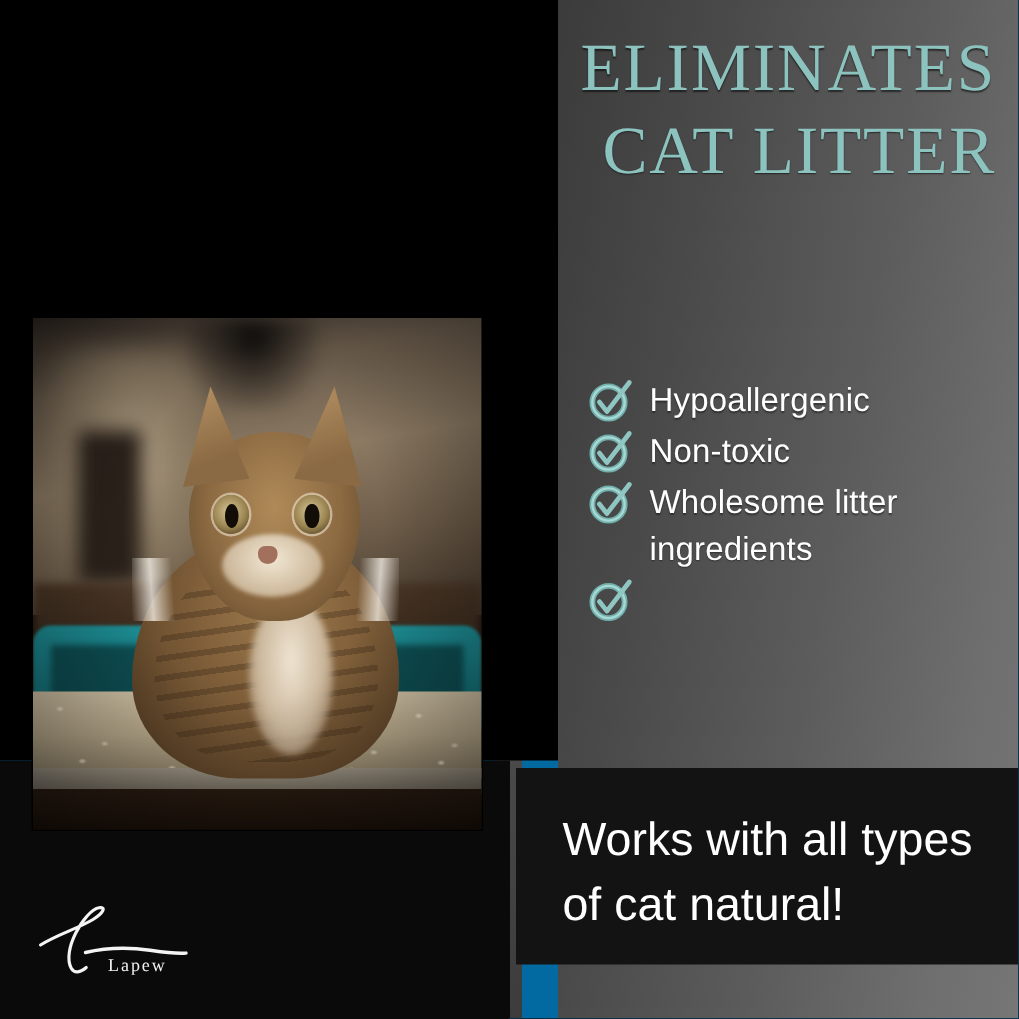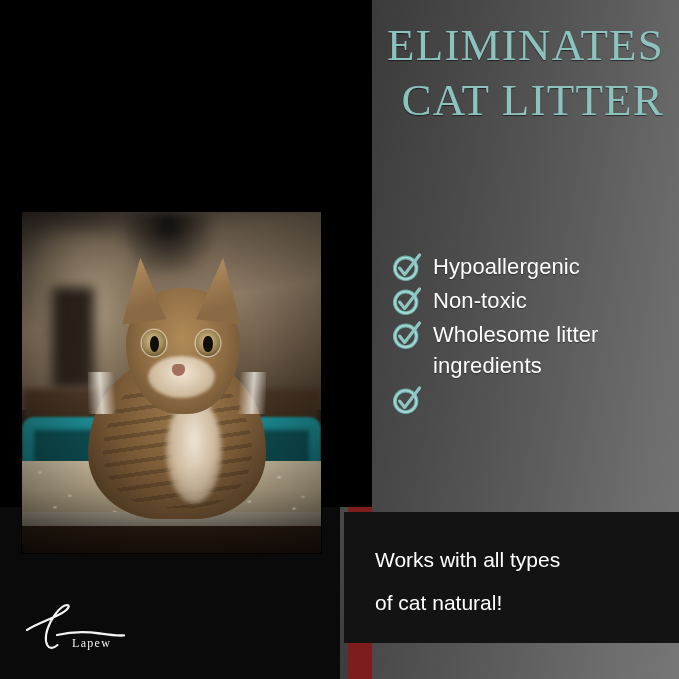--- a/index.html
+++ b/index.html
@@ -5,21 +5,21 @@
   html, body {
     margin: 0;
     padding: 0;
     background: #000;
   }
   #poster {
     position: relative;
     width: 679px;
     height: 679px;
     overflow: hidden;
-    background: #7f1d1d;
+    background: #0369a1;
     font-family: "Liberation Sans", sans-serif;
   }
 
   
   .bg-gray {
     position: absolute;
     left: 372px; top: 0;
     width: 307px; height: 679px;
     background: linear-gradient(100deg, #3b3b3b 0%, #4a4a4a 28%, #5c5c5c 58%, #6e6e6e 84%, #767676 100%);
   }
@@ -224,21 +224,21 @@
     position: absolute;
     left: 344px; top: 512px;
     width: 335px; height: 131px;
     background: #131313;
   }
   .callout-text {
     position: absolute;
     left: 31px; top: 26px;
     width: 290px;
     color: #ffffff;
-    font-size: 21px;
+    font-size: 31px;
     line-height: 43px;
   }
   .callout-text .co-line { display: block; white-space: nowrap; }
 
   
   .logo {
     position: absolute;
     left: 24px; top: 602px;
     width: 130px; height: 62px;
   }

